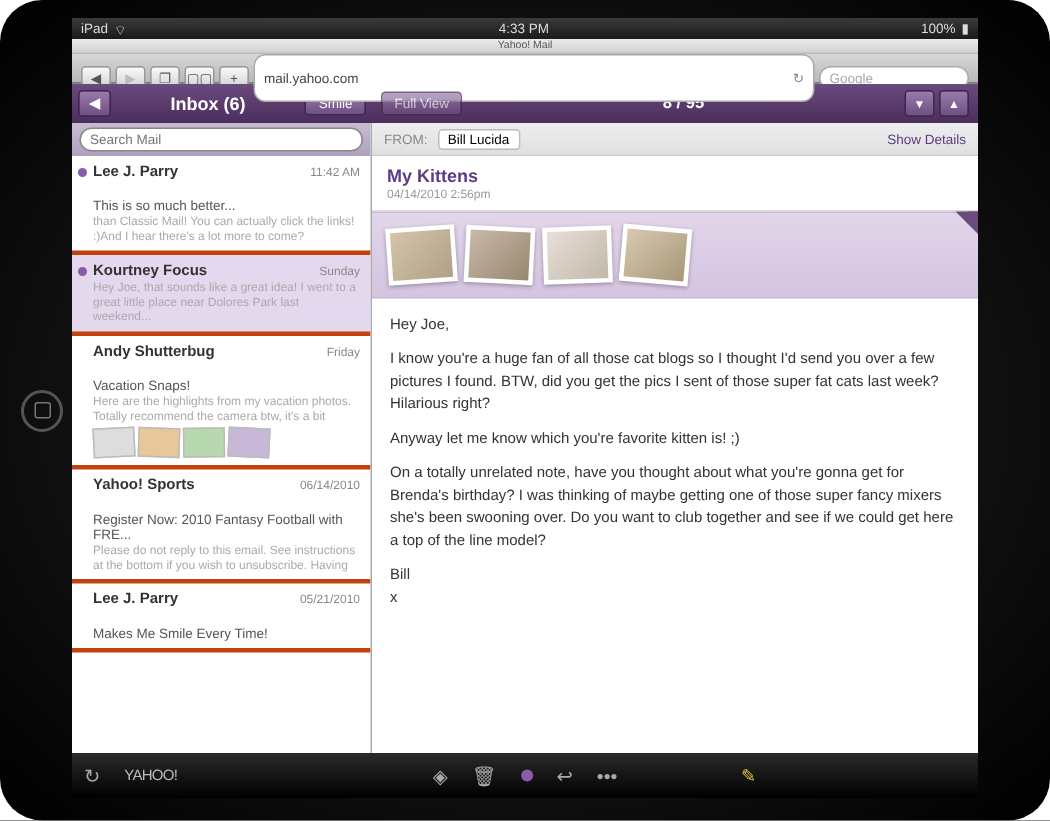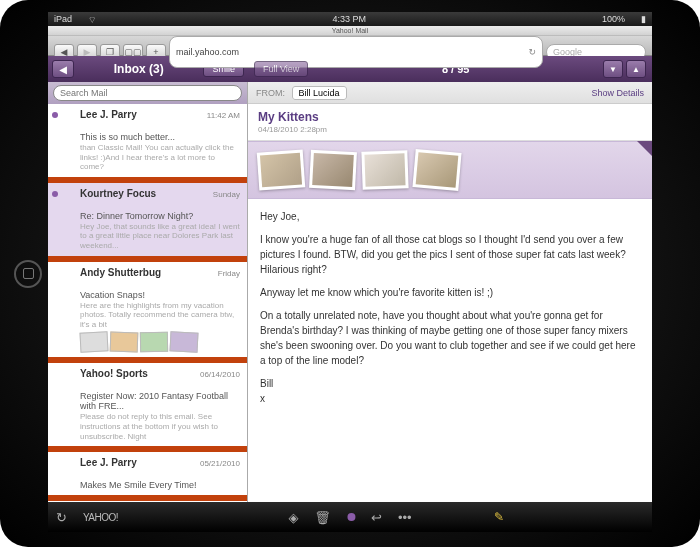--- a/index.html
+++ b/index.html
@@ -2,21 +2,21 @@
 <html><head>
 <meta charset="utf-8">
 <style>
 *{margin:0;padding:0;box-sizing:border-box;font-family:-apple-system,Helvetica,Arial,sans-serif}
 body{background:#fff;width:700px;height:547px;overflow:hidden}
 .device{width:700px;height:547px;background:radial-gradient(ellipse at center,#2a2a2a,#000);border-radius:28px;padding:12px 48px 12px 48px;position:relative}
 .home-btn{position:absolute;left:14px;top:50%;transform:translateY(-50%);width:28px;height:28px;border:2px solid #555;border-radius:50%;display:flex;align-items:center;justify-content:center}
 .home-btn::after{content:"";width:9px;height:9px;border:1.5px solid #777;border-radius:2px}
 .screen{width:604px;height:520px;background:#222;border-radius:2px;position:relative;display:flex;flex-direction:column}
 .statusbar{height:14px;background:linear-gradient(#3a3a3a,#1a1a1a);color:#ddd;font-size:9px;display:flex;align-items:center;padding:0 6px;justify-content:space-between}
-.statusbar .left,.statusbar .right{display:flex;align-items:center;gap:16px}
+.statusbar .left,.statusbar .right{display:flex;align-items:center;gap:4px}
 .browser-chrome{background:linear-gradient(#e8e8e8,#b8b8b8);height:30px;display:flex;flex-direction:column;border-bottom:1px solid #888}
 .browser-title{height:10px;font-size:7px;color:#555;text-align:center;line-height:10px;background:linear-gradient(#ececec,#d2d2d2);border-bottom:1px solid #bcbcbc}
 .browser-toolbar{flex:1;display:flex;align-items:center;padding:0 6px;gap:3px}
 .tb-btn{width:20px;height:16px;background:linear-gradient(#fafafa,#d0d0d0);border:1px solid #999;border-radius:3px;display:flex;align-items:center;justify-content:center;font-size:9px;color:#555}
 .urlbar{flex:1;height:32px;background:#fff;border:1px solid #aaa;border-radius:8px;font-size:9px;padding:0 6px;display:flex;align-items:center;color:#444;position:relative}
 .urlbar .reload{position:absolute;right:6px;color:#888}
 .searchbar{width:100px;height:16px;background:#fff;border:1px solid #aaa;border-radius:8px;font-size:9px;padding:0 6px;display:flex;align-items:center;color:#aaa}
 .mail-app{flex:1;display:flex;flex-direction:column;overflow:hidden}
 .mail-header{height:26px;background:linear-gradient(#6b4a7e,#4a2e5c);display:flex;align-items:center}
 .mh-left{width:200px;display:flex;align-items:center;padding:0 4px;gap:4px}
@@ -25,21 +25,21 @@
 .folder-title{color:#fff;font-size:12px;font-weight:bold;flex:1;text-align:center}
 .pill-btn{padding:2px 8px;background:linear-gradient(#9a7cab,#6e4f82);border:1px solid #3d2650;border-radius:3px;color:#fff;font-size:9px}
 .counter{color:#fff;font-size:11px;font-weight:bold}
 .arrow-btns{display:flex;gap:3px}
 .arrow-btn{width:20px;height:18px;background:linear-gradient(#9a7cab,#6e4f82);border:1px solid #3d2650;border-radius:3px;color:#fff;display:flex;align-items:center;justify-content:center;font-size:8px}
 .mail-body{flex:1;display:flex;overflow:hidden}
 .list-pane{width:200px;background:#fff;border-right:1px solid #aaa;display:flex;flex-direction:column;overflow:hidden}
 .search-mail{height:22px;background:linear-gradient(#c8bcd2,#b0a0c0);display:flex;align-items:center;padding:0 5px}
 .search-mail input{width:100%;height:16px;border:1px solid #888;border-radius:8px;font-size:9px;padding:0 6px;background:#fff}
 .msg-list{flex:1;overflow:hidden}
-.msg{padding:5px 7px 5px 32px;border-bottom:6px solid #c2410c;position:relative;font-size:9px}
+.msg{padding:5px 7px 5px 14px;border-bottom:3px solid #c2410c;position:relative;font-size:9px}
 .msg.unread::before{content:"";position:absolute;left:4px;top:8px;width:6px;height:6px;background:#8a5ca8;border-radius:50%}
 .msg.selected{background:#e4d8ee}
 .msg-top{display:flex;justify-content:space-between;align-items:baseline}
 .msg-sender{font-weight:bold;color:#333;font-size:10px}
 .msg-time{font-size:8px;color:#888}
 .msg-subj{color:#555;margin-top:12px}
 .msg-prev{color:#aaa;font-size:8px;line-height:1.2;margin-top:1px}
 .msg-thumbs{display:flex;gap:2px;margin-top:3px}
 .msg-thumbs .th{width:28px;height:20px;background:#ddd;border:1px solid #bbb;transform:rotate(-3deg)}
 .msg-thumbs .th:nth-child(2){transform:rotate(2deg);background:#e8c89a}
@@ -107,21 +107,21 @@
     <div class="searchbar">
             <span>Google</span>
           </div>
   </div>
 </div>
 
 <div class="mail-app">
   <div class="mail-header">
     <div class="mh-left">
       <div class="nav-btn">◀</div>
-      <div class="folder-title">Inbox (3)</div>
+      <div class="folder-title">Inbox (6)</div>
       <div class="pill-btn">Smile</div>
     </div>
     <div class="mh-right">
       <div class="pill-btn" style="opacity:.7">Full View</div>
       <div class="counter">8 / 95</div>
       <div class="arrow-btns">
         <div class="arrow-btn">▼</div>
         <div class="arrow-btn">▲</div>
       </div>
     </div>
@@ -139,21 +139,20 @@
                   <span class="msg-time">11:42 AM</span>
                 </div>
           <div class="msg-subj">This is so much better...</div>
           <div class="msg-prev">than Classic Mail! You can actually click the links! :)And I hear there's a lot more to come?</div>
         </div>
         <div class="msg unread selected">
           <div class="msg-top">
                   <span class="msg-sender">Kourtney Focus</span>
                   <span class="msg-time">Sunday</span>
                 </div>
-          <div class="msg-subj">Re: Dinner Tomorrow Night?</div>
           <div class="msg-prev">Hey Joe, that sounds like a great idea! I went to a great little place near Dolores Park last weekend...</div>
         </div>
         <div class="msg">
           <div class="msg-top">
                   <span class="msg-sender">Andy Shutterbug</span>
                   <span class="msg-time">Friday</span>
                 </div>
           <div class="msg-subj">Vacation Snaps!</div>
           <div class="msg-prev">Here are the highlights from my vacation photos. Totally recommend the camera btw, it's a bit</div>
           <div class="msg-thumbs">
@@ -162,21 +161,21 @@
                   <div class="th"></div>
                   <div class="th"></div>
                 </div>
         </div>
         <div class="msg">
           <div class="msg-top">
                   <span class="msg-sender">Yahoo! Sports</span>
                   <span class="msg-time">06/14/2010</span>
                 </div>
           <div class="msg-subj">Register Now: 2010 Fantasy Football with FRE...</div>
-          <div class="msg-prev">Please do not reply to this email. See instructions at the bottom if you wish to unsubscribe. Night</div>
+          <div class="msg-prev">Please do not reply to this email. See instructions at the bottom if you wish to unsubscribe. Having</div>
         </div>
         <div class="msg">
           <div class="msg-top">
                   <span class="msg-sender">Lee J. Parry</span>
                   <span class="msg-time">05/21/2010</span>
                 </div>
           <div class="msg-subj">Makes Me Smile Every Time!</div>
         </div>
       </div>
     </div>
@@ -184,21 +183,21 @@
     <div class="read-pane">
       <div class="from-row">
         <div>
           <span style="color:#888">FROM:</span>
           <span class="from-chip">Bill Lucida</span>
         </div>
         <span class="details-link">Show Details</span>
       </div>
       <div class="subj-row">
         <h2>My Kittens</h2>
-        <div class="date">04/18/2010 2:28pm</div>
+        <div class="date">04/14/2010 2:56pm</div>
       </div>
       <div class="attach-row">
         <div class="photo p1">
                 <div class="img"></div>
               </div>
         <div class="photo p2">
                 <div class="img"></div>
               </div>
         <div class="photo p3">
                 <div class="img"></div>

